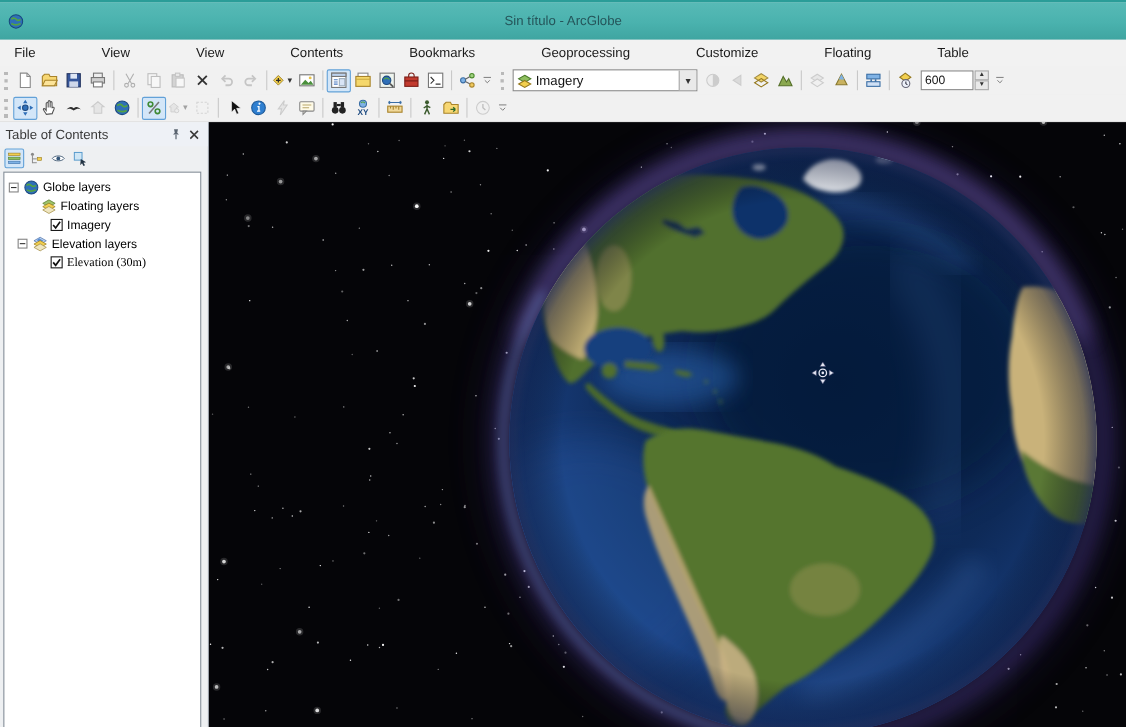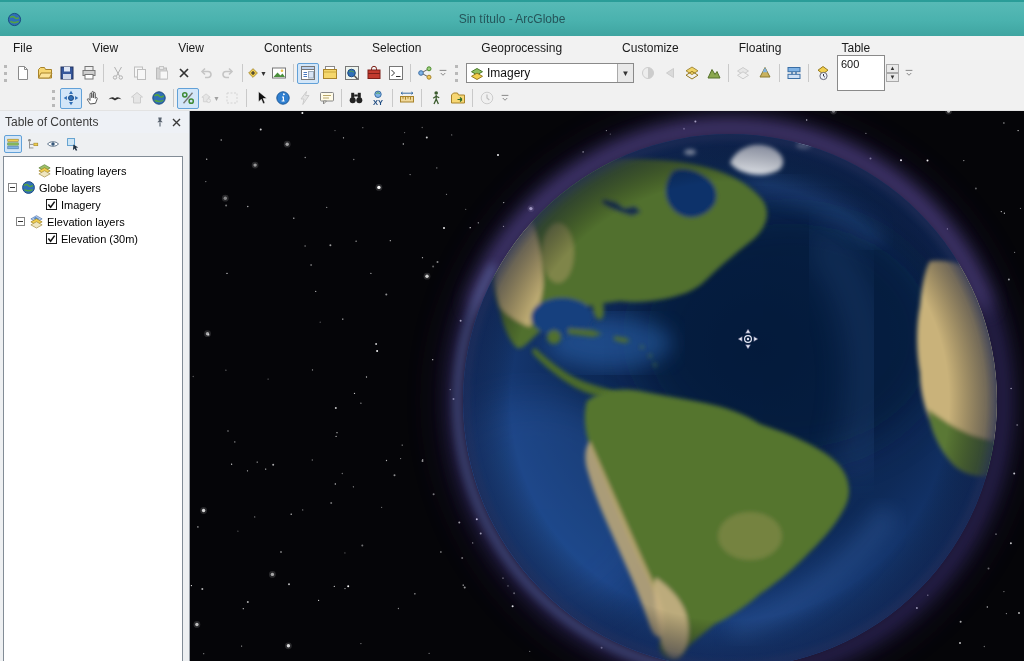--- a/index.html
+++ b/index.html
@@ -13,41 +13,41 @@
   .titlebar .app-ico { margin-left:7px; width:15px; height:15px; }
   .title-text { position:absolute; left:0; right:0; text-align:center; font-size:12px; color:var(--titletext,#25555a); }
 
   
   .menubar { height:24px; display:flex; align-items:center; background:#f2f2f2; padding-left:3px;gap:40px; }
   .menu-item { font-size:12px; color:#1a1a1a; padding:3px 10px; cursor:default; }
 
   
   .toolbar-row { display:flex; align-items:center; background:#f1f1f1; }
   .toolbar-row.r1 { height:26px; }
-  .toolbar-row.r2 { height:25px; border-bottom:1px solid #e3e3e3;padding-left:48px; }
+  .toolbar-row.r2 { height:25px; border-bottom:1px solid #e3e3e3; }
   .tb-group { display:flex; align-items:center; height:100%; padding:0 2px; }
   .grip { width:5px; height:17px; margin:0 3px 0 2px; border-left:3px dotted #b9b9b9; }
   .tbtn { width:22px; height:21px; display:flex; align-items:center; justify-content:center;
     border:1px solid transparent; border-radius:2px; position:relative; }
   .tbtn svg { display:block; }
   .tbtn.disabled { filter:grayscale(1) opacity(0.42); }
   .tbtn.active { border-color:var(--activeborder,#62a1d8); background:var(--activebg,#d3e6f8); }
   .tbtn .dd { font-size:7px; color:#333; margin-left:1px; }
   .tb-sep { width:1px; height:18px; background:#c9c9c9; margin:0 3px; }
   .tb-overflow { width:13px; height:21px; display:flex; align-items:center; justify-content:center; }
 
   .combo { display:flex; align-items:center; height:20px; width:168px; background:#fff;
     border:1px solid #8a8a8a; margin:0 3px; padding-left:2px; }
   .combo .c-ico { width:15px; height:15px; margin-right:3px; }
   .combo .c-text { flex:1; font-size:12px; color:#111; }
   .combo .c-arrow { width:16px; height:18px; background:#e9e9e9; border-left:1px solid #aaa;
     display:flex; align-items:center; justify-content:center; font-size:8px; color:#333; }
 
   .spinner { display:flex; align-items:center; margin:0 3px; }
-  .spin-box { width:48px; height:36px; background:#fff; border:1px solid #8a8a8a; font-size:11px;
+  .spin-box { width:48px; height:18px; background:#fff; border:1px solid #8a8a8a; font-size:11px;
     color:#111; padding:2px 3px; }
   .spin-arrows { display:flex; flex-direction:column; margin-left:1px; }
   .spin-arrows span { width:13px; height:9px; background:#e9e9e9; border:1px solid #aaa;
     font-size:6px; line-height:7px; text-align:center; color:#333; }
 
   
   .main { display:flex; height:564px; }
   .toc-panel { width:190px; background:#eef0f2; display:flex; flex-direction:column; border-right:1px solid #9aa0a8; }
   .toc-header { height:22px; display:flex; align-items:center; padding:0 5px; background:#eef1f6; }
   .toc-title { flex:1; font-size:12px; color:#3a3a3a; }
@@ -80,21 +80,21 @@
         <path d="M3.5 6c2-2 4-1 5 .2 1.2 1.3 3 .8 4-.2M3.5 10c2.5 1.6 6 1.6 9 0" stroke="#53a341" stroke-width="1.7" fill="none"></path>
       </svg>
     <span class="title-text">Sin título - ArcGlobe</span>
   </div>
 
   <div class="menubar">
       <span class="menu-item">File</span>
       <span class="menu-item">View</span>
       <span class="menu-item">View</span>
       <span class="menu-item">Contents</span>
-      <span class="menu-item">Selection</span>
+      <span class="menu-item">Bookmarks</span>
       <span class="menu-item">Geoprocessing</span>
       <span class="menu-item">Customize</span>
       <span class="menu-item">Floating</span>
       <span class="menu-item">Table</span>
     </div>
 
   <div class="toolbar-row r1">
     <div class="tb-group" id="tb-standard">
         <span class="grip"></span>
         <span class="tbtn">
@@ -473,56 +473,56 @@
             </svg>
           </span>
           <span class="toc-tbtn">
             <svg width="14" height="14" viewBox="0 0 16 16" fill="none" stroke-width="1">
               <rect x="1.8" y="1.8" width="8" height="8" fill="#cfe6f5" stroke="#5599cc"></rect>
               <path d="M8.5 8.5l5.5 3.4-2.7.5 1.6 2.6-1.6.8-1.5-2.7-1.9 2z" fill="#223344"></path>
             </svg>
           </span>
         </div>
       <div class="toc-tree" id="toc-tree">
+          <div class="tree-row" style="padding-left: 4px;">
+            <span class="expander"></span>
+            <span class="t-ico"><svg width="15" height="15" viewBox="0 0 16 16" fill="none" stroke-width="1">
+                <circle cx="8" cy="8" r="6.3" fill="#2f6fb8" stroke="#1d4a80"></circle>
+                <path d="M3.3 6c1.8-1.8 3.6-1.1 4.8.1 1.2 1.2 3 .8 4.4-.3M3.7 10.3c2.4 1.5 5.8 1.5 8.6-.1" stroke="#53a341" stroke-width="1.6"></path>
+              </svg></span>
+            <span>Globe layers</span>
+          </div>
           <div class="tree-row" style="padding-left: 20px;">
             <span class="exp-blank"></span>
             <span class="t-ico"><svg width="15" height="15" viewBox="0 0 16 16" fill="none" stroke-width="1">
                 <path d="M8 1.8l6 3.4L8 8.6 2 5.2z" fill="#9ec26a" stroke="#55792c" stroke-width="0.7"></path>
                 <path d="M8 5l6 3.4L8 11.8 2 8.4z" fill="#f2cf4e" stroke="#96791f" stroke-width="0.7"></path>
                 <path d="M8 8.2l6 3.4L8 15l-6-3.4z" fill="#efe6c0" stroke="#a08a3f" stroke-width="0.7"></path>
               </svg></span>
             <span>Floating layers</span>
-          </div>
-          <div class="tree-row" style="padding-left: 4px;">
-            <span class="expander"></span>
-            <span class="t-ico"><svg width="15" height="15" viewBox="0 0 16 16" fill="none" stroke-width="1">
-                <circle cx="8" cy="8" r="6.3" fill="#2f6fb8" stroke="#1d4a80"></circle>
-                <path d="M3.3 6c1.8-1.8 3.6-1.1 4.8.1 1.2 1.2 3 .8 4.4-.3M3.7 10.3c2.4 1.5 5.8 1.5 8.6-.1" stroke="#53a341" stroke-width="1.6"></path>
-              </svg></span>
-            <span>Globe layers</span>
           </div>
           <div class="tree-row" style="padding-left: 36px;">
             <span class="t-check">
               <svg width="9" height="9" viewBox="0 0 10 10">
                 <path d="M1.5 5l2.5 3L8.5 1.8" fill="none" stroke="#111" stroke-width="1.7"></path>
               </svg>
             </span>
             <span>Imagery</span>
           </div>
           <div class="tree-row" style="padding-left: 12px;">
             <span class="expander"></span>
             <span class="t-ico"><svg width="15" height="15" viewBox="0 0 16 16" fill="none" stroke-width="1">
                 <path d="M8 1.8l6 3.4L8 8.6 2 5.2z" fill="#bcd2ee" stroke="#4a6ea8" stroke-width="0.7"></path>
                 <path d="M4.8 4.6L7 2.8l2.4 1.4 1.8 1-3.2 1.6z" fill="#5a8fd4"></path>
                 <path d="M8 5l6 3.4L8 11.8 2 8.4z" fill="#f2cf4e" stroke="#96791f" stroke-width="0.7"></path>
                 <path d="M8 8.2l6 3.4L8 15l-6-3.4z" fill="#efe6c0" stroke="#a08a3f" stroke-width="0.7"></path>
               </svg></span>
             <span>Elevation layers</span>
           </div>
-          <div class="tree-row" style="padding-left: 36px;">
+          <div class="tree-row" style="padding-left: 36px; font-family: Liberation Serif, serif;">
             <span class="t-check">
               <svg width="9" height="9" viewBox="0 0 10 10">
                 <path d="M1.5 5l2.5 3L8.5 1.8" fill="none" stroke="#111" stroke-width="1.7"></path>
               </svg>
             </span>
             <span>Elevation (30m)</span>
           </div>
         </div>
     </div>
 

